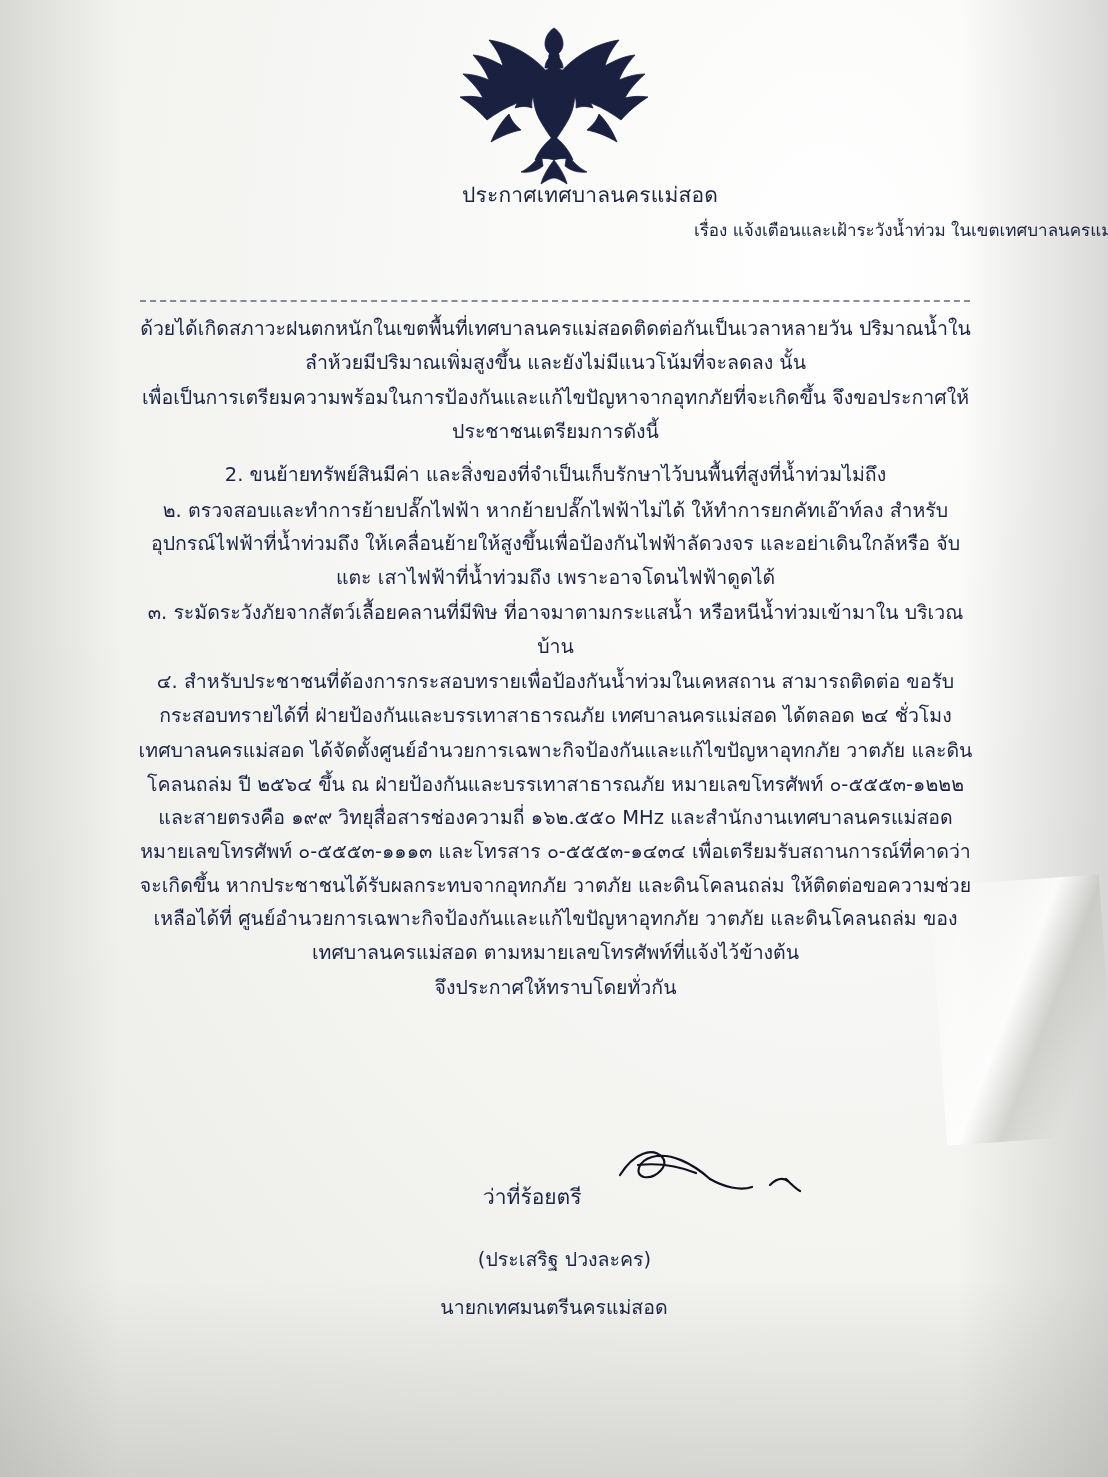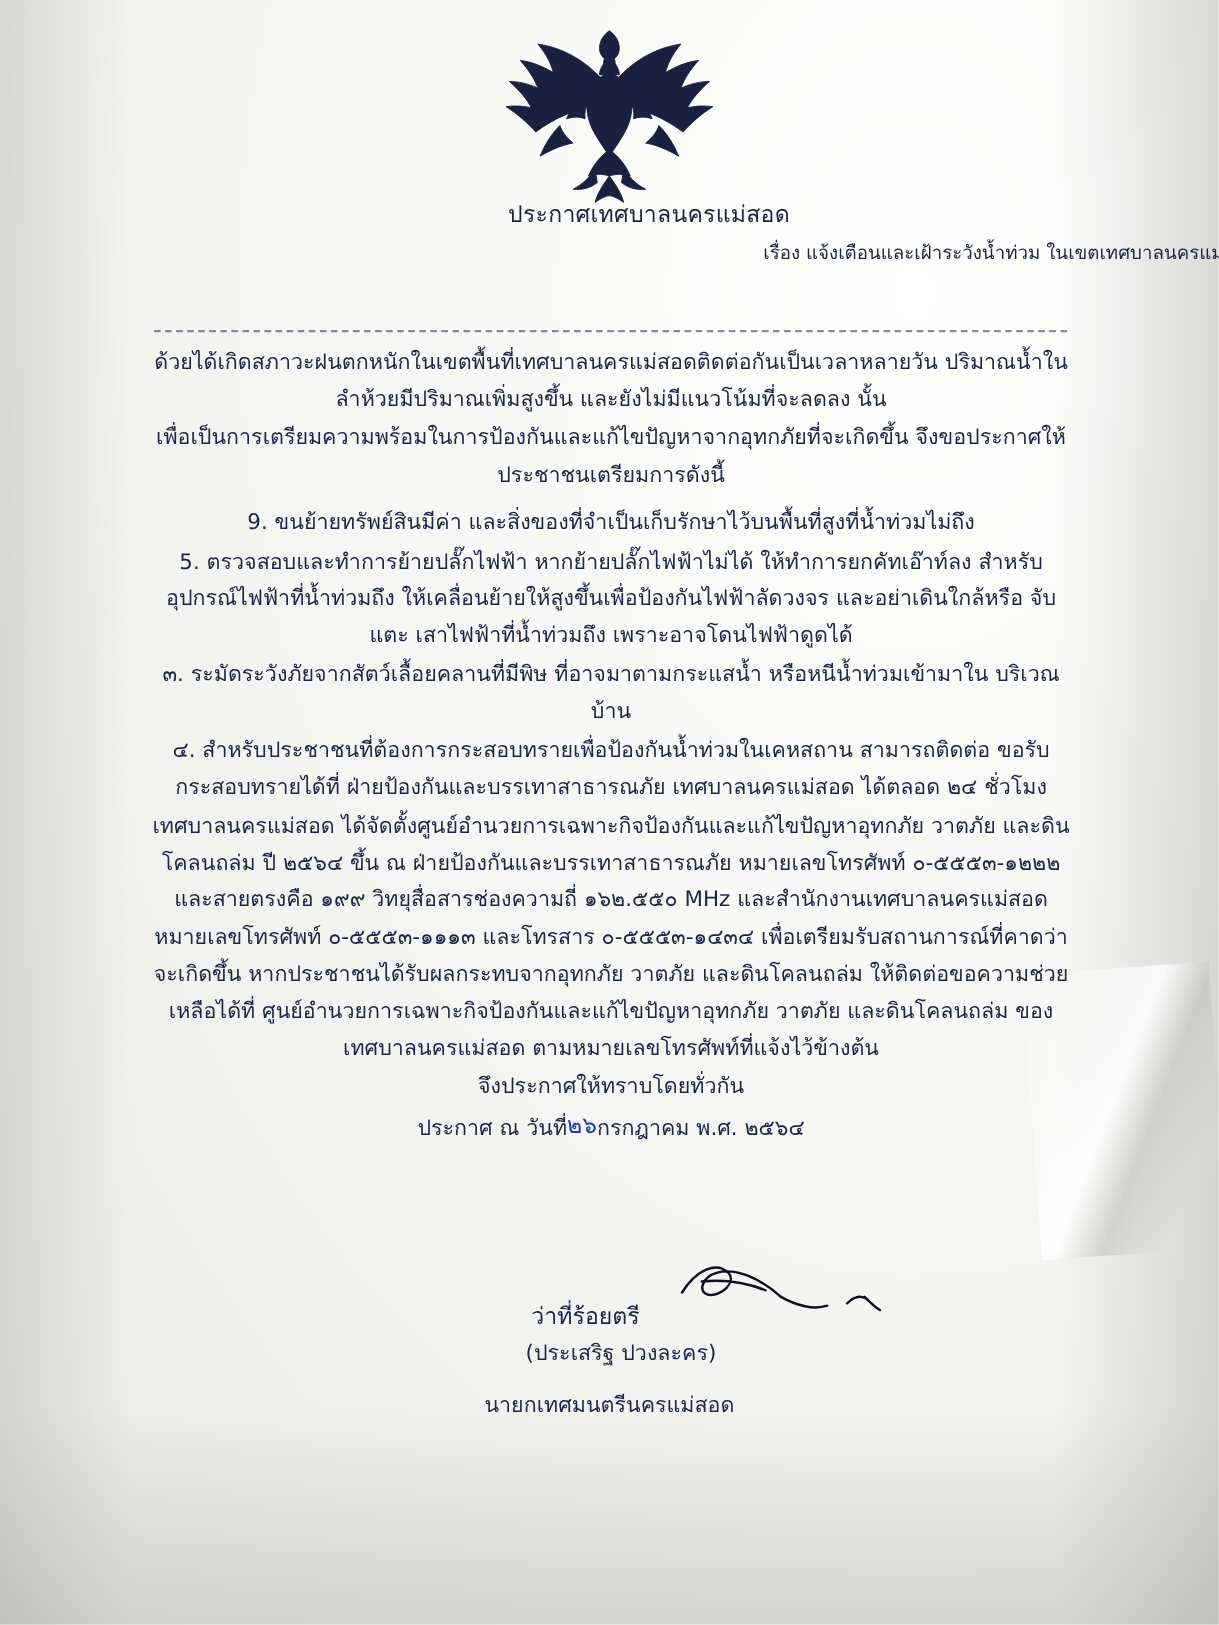--- a/index.html
+++ b/index.html
@@ -160,21 +160,21 @@
   }
   .signature {
     position: absolute;
     left: 600px;
     top: 1135px;
     width: 230px;
     height: 80px;
   }
   .signature svg { width: 100%; height: 100%; display: block; }
 
-  .sig-name { margin-top: 38px; padding-left: 21px; }
+  .sig-name { margin-top: 68px; padding-left: 21px; }
   .sig-title { margin-top: 14px; }
 </style>
 </head>
 <body>
 
 <div class="page">
   <div class="shade-left"></div>
   <div class="shade-right"></div>
   <div class="shade-bottom"></div>
   <div class="crease"></div>
@@ -215,31 +215,28 @@
     <div class="head">
       <div class="line1">ประกาศเทศบาลนครแม่สอด</div>
       <div class="line2">เรื่อง แจ้งเตือนและเฝ้าระวังน้ำท่วม ในเขตเทศบาลนครแม่สอด</div>
     </div>
 
     <div class="rule"></div>
 
     <div class="body-text">
       <p class="p-indent">ด้วยได้เกิดสภาวะฝนตกหนักในเขตพื้นที่เทศบาลนครแม่สอดติดต่อกันเป็นเวลาหลายวัน ปริมาณน้ำในลำห้วยมีปริมาณเพิ่มสูงขึ้น และยังไม่มีแนวโน้มที่จะลดลง นั้น</p>
       <p class="p-indent-sm">เพื่อเป็นการเตรียมความพร้อมในการป้องกันและแก้ไขปัญหาจากอุทกภัยที่จะเกิดขึ้น จึงขอประกาศให้ประชาชนเตรียมการดังนี้</p>
-      <p class="p-indent-sm" style="margin-top:10px;">9. ขนย้ายทรัพย์สินมีค่า และสิ่งของที่จำเป็นเก็บรักษาไว้บนพื้นที่สูงที่น้ำท่วมไม่ถึง</p>
-      <p class="p-indent-sm">5. ตรวจสอบและทำการย้ายปลั๊กไฟฟ้า หากย้ายปลั๊กไฟฟ้าไม่ได้ ให้ทำการยกคัทเอ๊าท์ลง สำหรับอุปกรณ์ไฟฟ้าที่น้ำท่วมถึง ให้เคลื่อนย้ายให้สูงขึ้นเพื่อป้องกันไฟฟ้าลัดวงจร และอย่าเดินใกล้หรือ จับ แตะ เสาไฟฟ้าที่น้ำท่วมถึง เพราะอาจโดนไฟฟ้าดูดได้</p>
+      <p class="p-indent-sm" style="margin-top:10px;">2. ขนย้ายทรัพย์สินมีค่า และสิ่งของที่จำเป็นเก็บรักษาไว้บนพื้นที่สูงที่น้ำท่วมไม่ถึง</p>
+      <p class="p-indent-sm">๒. ตรวจสอบและทำการย้ายปลั๊กไฟฟ้า หากย้ายปลั๊กไฟฟ้าไม่ได้ ให้ทำการยกคัทเอ๊าท์ลง สำหรับอุปกรณ์ไฟฟ้าที่น้ำท่วมถึง ให้เคลื่อนย้ายให้สูงขึ้นเพื่อป้องกันไฟฟ้าลัดวงจร และอย่าเดินใกล้หรือ จับ แตะ เสาไฟฟ้าที่น้ำท่วมถึง เพราะอาจโดนไฟฟ้าดูดได้</p>
       <p class="p-indent-sm">๓. ระมัดระวังภัยจากสัตว์เลื้อยคลานที่มีพิษ ที่อาจมาตามกระแสน้ำ หรือหนีน้ำท่วมเข้ามาใน บริเวณบ้าน</p>
       <p class="p-indent-sm">๔. สำหรับประชาชนที่ต้องการกระสอบทรายเพื่อป้องกันน้ำท่วมในเคหสถาน สามารถติดต่อ ขอรับกระสอบทรายได้ที่ ฝ่ายป้องกันและบรรเทาสาธารณภัย เทศบาลนครแม่สอด ได้ตลอด ๒๔ ชั่วโมง</p>
       <p class="p-indent-sm">เทศบาลนครแม่สอด ได้จัดตั้งศูนย์อำนวยการเฉพาะกิจป้องกันและแก้ไขปัญหาอุทกภัย วาตภัย และดินโคลนถล่ม ปี ๒๕๖๔ ขึ้น ณ ฝ่ายป้องกันและบรรเทาสาธารณภัย หมายเลขโทรศัพท์ ๐-๕๕๕๓-๑๒๒๒ และสายตรงคือ ๑๙๙ วิทยุสื่อสารช่องความถี่ ๑๖๒.๕๕๐ MHz และสำนักงานเทศบาลนครแม่สอด หมายเลขโทรศัพท์ ๐-๕๕๕๓-๑๑๑๓ และโทรสาร ๐-๕๕๕๓-๑๔๓๔ เพื่อเตรียมรับสถานการณ์ที่คาดว่าจะเกิดขึ้น หากประชาชนได้รับผลกระทบจากอุทกภัย วาตภัย และดินโคลนถล่ม ให้ติดต่อขอความช่วยเหลือได้ที่  ศูนย์อำนวยการเฉพาะกิจป้องกันและแก้ไขปัญหาอุทกภัย วาตภัย และดินโคลนถล่ม ของเทศบาลนครแม่สอด ตามหมายเลขโทรศัพท์ที่แจ้งไว้ข้างต้น</p>
 
       <p class="closing">จึงประกาศให้ทราบโดยทั่วกัน</p>
 
-      <p class="date-line">
-        <span>ประกาศ  ณ   วันที่</span><span class="date-hand">๒๖</span><span>กรกฎาคม  พ.ศ. ๒๕๖๔</span>
-      </p>
     </div>
 
     <div class="sig-rank">ว่าที่ร้อยตรี</div>
 
     <div class="signature">
       <svg viewBox="0 0 230 80" xmlns="http://www.w3.org/2000/svg">
         <g fill="none" stroke="#101020" stroke-width="2.2" stroke-linecap="round">
           <path d="M20 40 C34 18 52 12 62 22 C70 30 56 44 44 42 C34 40 38 26 52 22 C70 17 92 28 110 44"></path>
           <path d="M38 30 C56 28 76 30 96 38"></path>
           <path d="M110 44 C124 52 140 56 152 52"></path>

